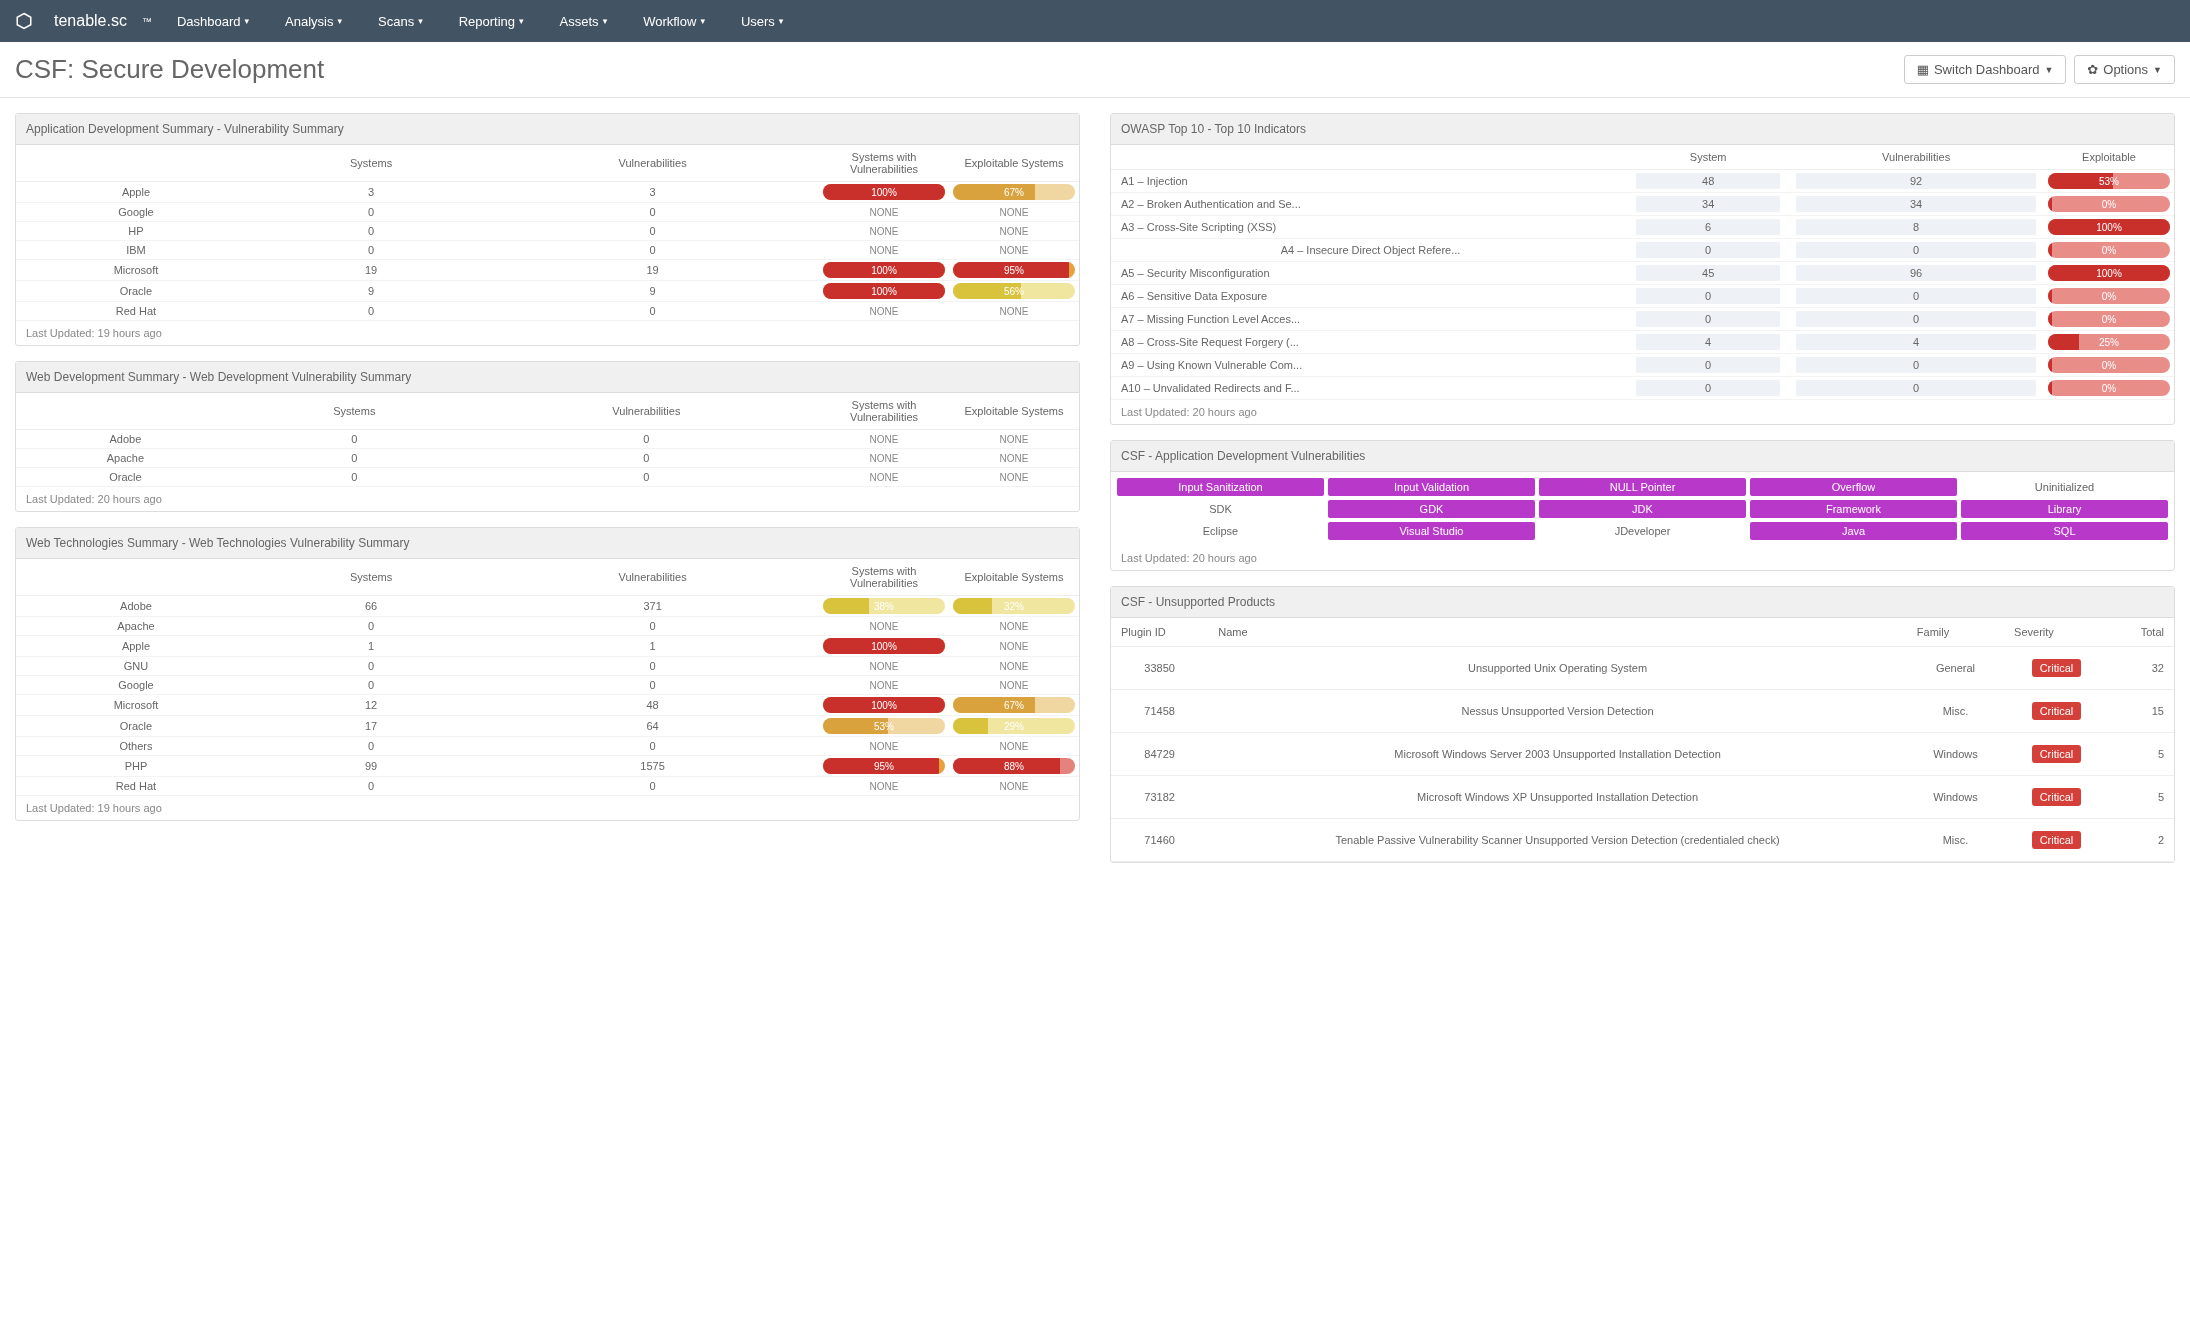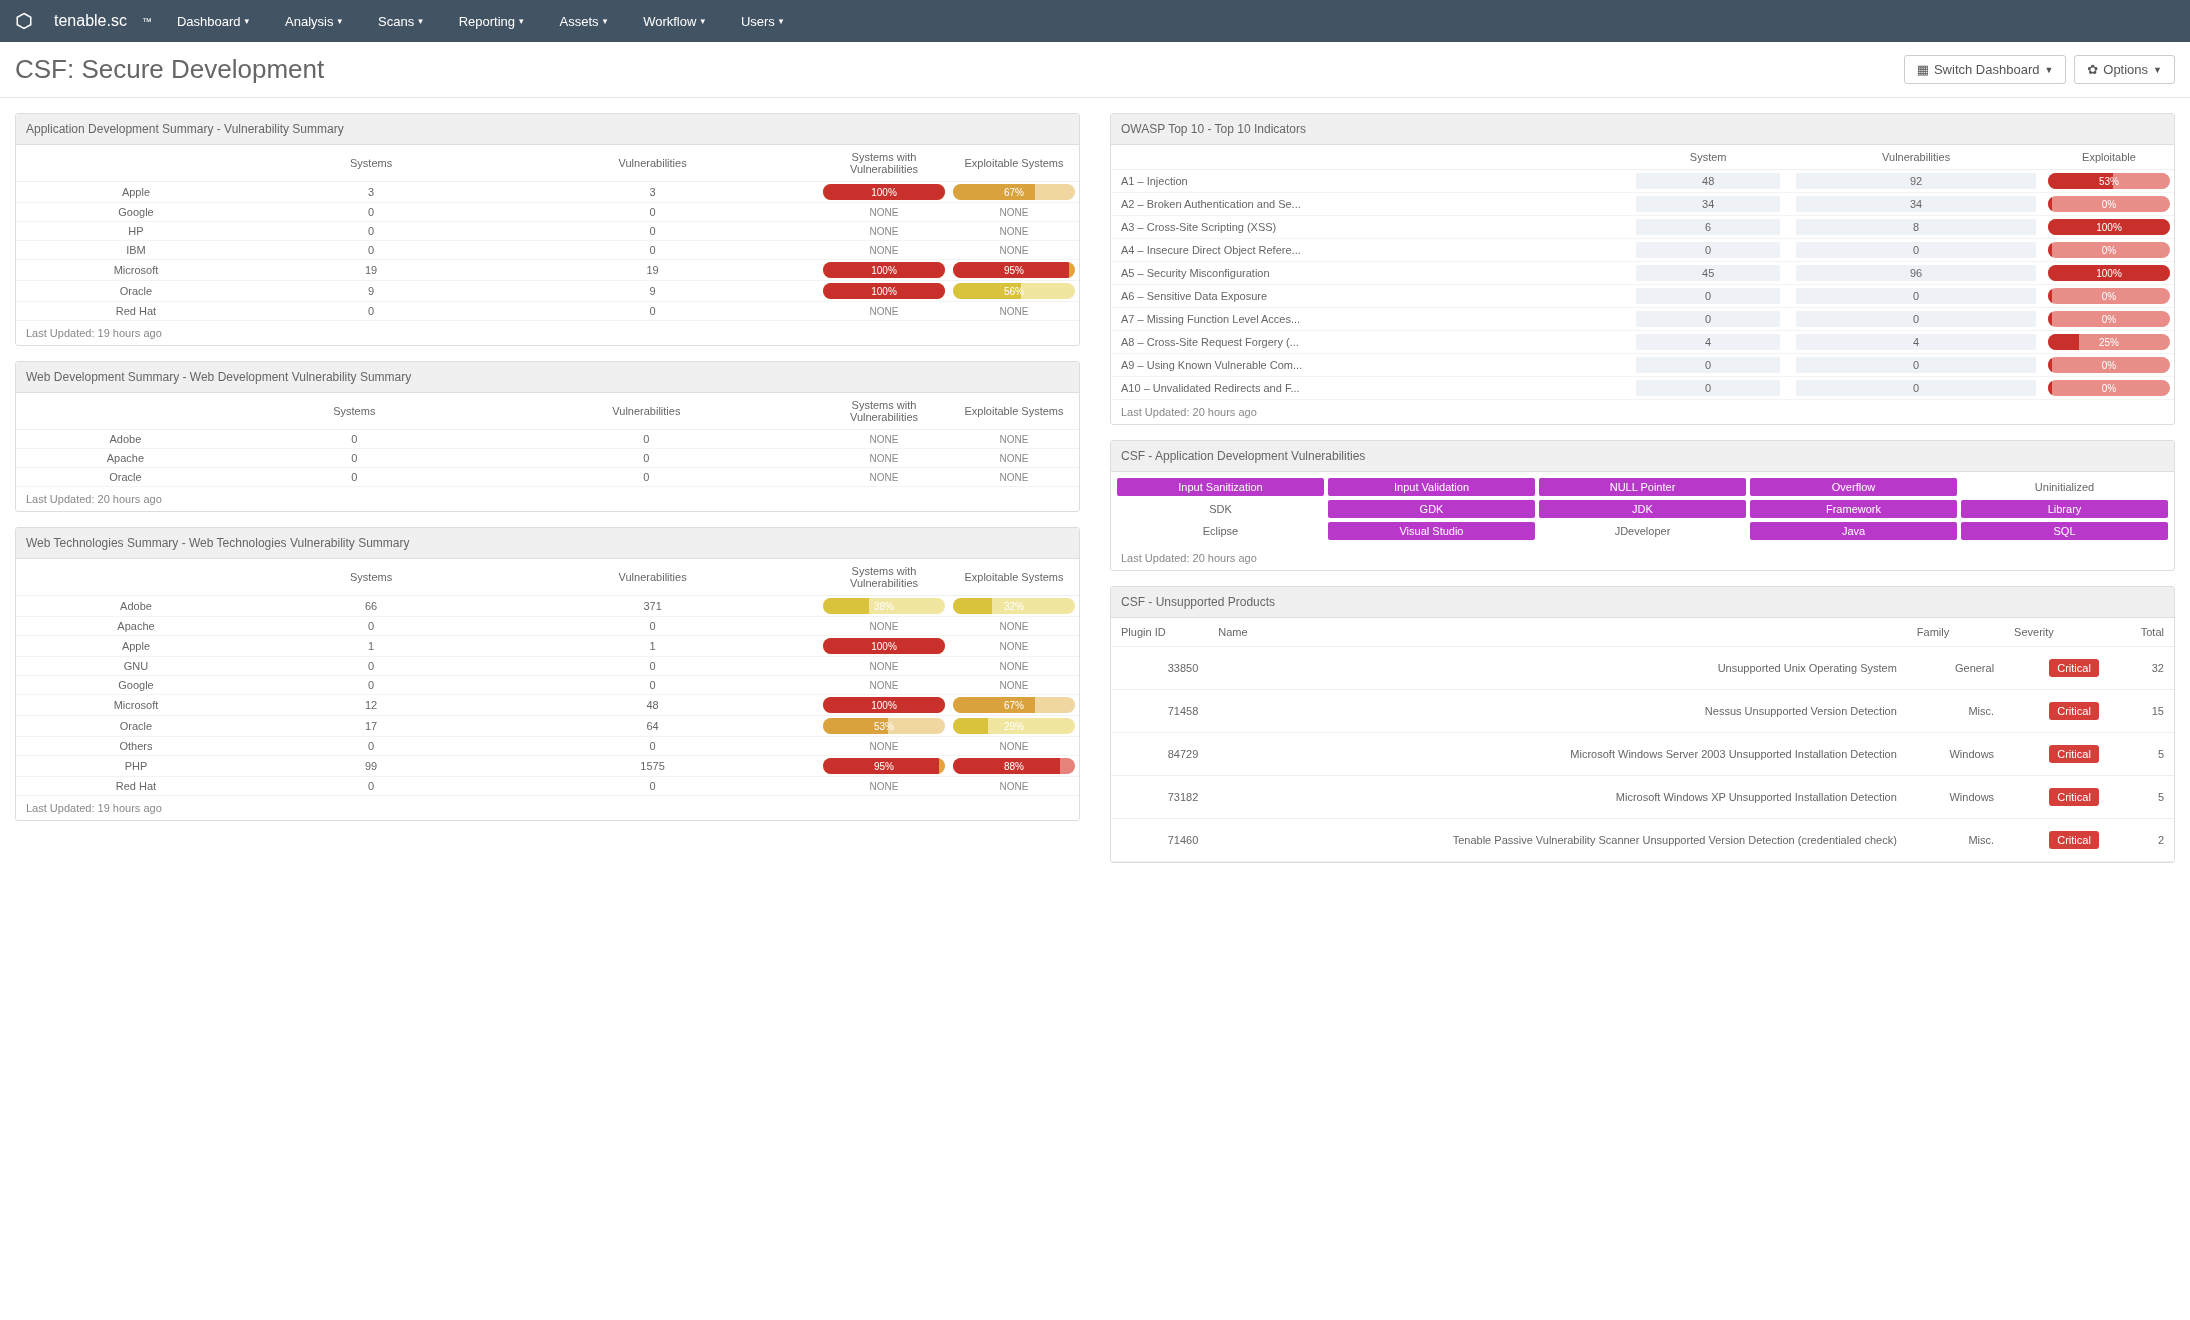--- a/index.html
+++ b/index.html
@@ -27,21 +27,21 @@
 .bar-wrap { position: relative; height: 16px; width: 100%; border-radius: 8px; overflow: hidden; }
 .bar-fill { position: absolute; left: 0; top: 0; bottom: 0; }
 .bar-text { position: absolute; left: 0; right: 0; top: 0; bottom: 0; display: flex; align-items: center; justify-content: center; font-size: 10px; color: #fff; font-weight: 500; }
 .none-text { color: #888; font-size: 10px; }
 .owasp-sys, .owasp-vuln { background: #eef1f5; display: inline-block; width: 100%; padding: 2px 0; border-radius: 2px; }
 .cat-grid { display: grid; grid-template-columns: repeat(5, 1fr); gap: 4px; padding: 6px; }
 .cat-item { text-align: center; padding: 3px 6px; font-size: 11px; border-radius: 2px; }
 .cat-on { background: #b838c9; color: #fff; }
 .cat-off { background: #fff; color: #666; }
 .prod-table th { text-align: left; padding: 8px 10px; }
-.prod-table td { text-align: right; padding: 12px 10px; border-bottom: 1px solid #eee; vertical-align: middle; }
+.prod-table td { text-align: center; padding: 12px 10px; border-bottom: 1px solid #eee; vertical-align: middle; }
 .sev-badge { background: #d43f3a; color: #fff; padding: 3px 8px; border-radius: 3px; font-size: 11px; display: inline-block; }
 .th-right, .td-right { text-align: right !important; }
 </style>
 </head>
 <body>
 
 <div class="navbar">
   <div class="logo">
     <svg class="logo-hex" viewBox="0 0 24 24">
         <polygon points="12,2 21,7 21,17 12,22 3,17 3,7" fill="none" stroke="#fff" stroke-width="2"></polygon>
@@ -406,21 +406,21 @@
               <td><span class="owasp-sys">6</span></td>
               <td><span class="owasp-vuln">8</span></td>
               <td class="bar-cell">
                 <div class="bar-wrap" style="background:#e98d89">
                   <div class="bar-fill" style="width:100%;background:#c9302c"></div>
                   <div class="bar-text">100%</div>
                 </div>
               </td>
             </tr>
             <tr>
-              <td class="label" style="text-align:left;padding-left:10px">A4 – Insecure Direct Object Refere...</td>
+              <td class="label" style="text-align:center;padding-left:10px">A4 – Insecure Direct Object Refere...</td>
               <td><span class="owasp-sys">0</span></td>
               <td><span class="owasp-vuln">0</span></td>
               <td class="bar-cell">
                 <div class="bar-wrap" style="background:#e98d89">
                   <div class="bar-fill" style="width:3%;background:#c9302c"></div>
                   <div class="bar-text">0%</div>
                 </div>
               </td>
             </tr>
             <tr>

